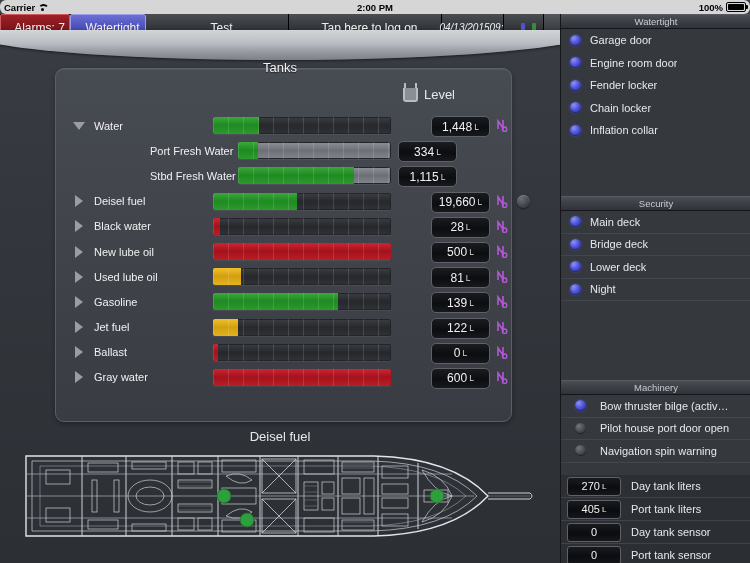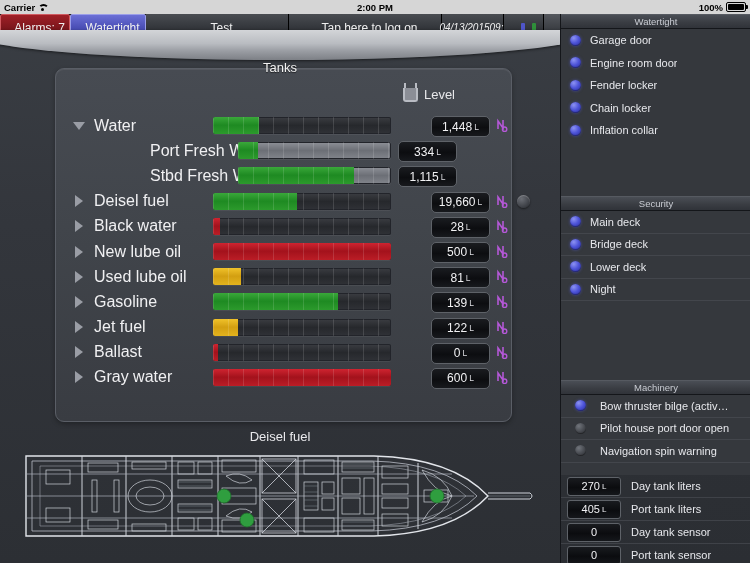--- a/index.html
+++ b/index.html
@@ -8,21 +8,21 @@
     background:#2e3136;
     font-family:"Liberation Sans", sans-serif;
     -webkit-font-smoothing:antialiased;
   }
   #app{position:relative;width:750px;height:563px;overflow:hidden;
        background:linear-gradient(180deg,#3a3e44 0%,#33363c 40%,#2c2f34 100%);}
 
   
   .statusbar{position:absolute;left:0;top:0;width:750px;height:14px;
     background:#d6d6d6;color:#000;font-size:9.5px;font-weight:bold;
-    display:flex;align-items:center;}
+    display:flex;align-items:center;border-radius:6px;}
   .sb-left{padding-left:4px;display:flex;align-items:center;gap:3px;}
   .sb-center{position:absolute;left:0;right:0;text-align:center;font-size:9.5px;}
   .sb-right{position:absolute;right:4px;display:flex;align-items:center;gap:3px;}
   .wifi-ico{display:inline-block;width:9px;height:8px;position:relative;}
   .wifi-ico::before{content:"";position:absolute;left:0;top:1px;width:7px;height:7px;
     border:2px solid #000;border-radius:50%;clip-path:polygon(50% 50%,0 0,100% 0);}
   .wifi-ico::after{content:"";position:absolute;left:3px;top:5px;width:3px;height:3px;
     background:#000;border-radius:50%;}
   .batt{width:18px;height:8px;border:1px solid #000;border-radius:2px;position:relative;}
   .batt::after{content:"";position:absolute;right:-3px;top:2px;width:2px;height:4px;background:#000;border-radius:0 1px 1px 0;}
@@ -72,21 +72,21 @@
     border-radius:0 0 3px 3px;position:relative;background:#8b8e96;}
   .tank-ico::before,.tank-ico::after{content:"";position:absolute;top:-5px;width:2px;height:5px;background:#b9bcc3;}
   .tank-ico::before{left:-1px;} .tank-ico::after{right:-1px;}
 
   .rows{position:absolute;left:0;top:44px;width:455px;}
   .row{height:25.2px;display:flex;align-items:center;position:relative;}
   .arrow{width:22px;margin-left:12px;flex:0 0 22px;display:flex;align-items:center;justify-content:center;}
   .arrow span{display:block;width:0;height:0;}
   .arrow.down span{border-left:6px solid transparent;border-right:6px solid transparent;border-top:8px solid #9a9da5;}
   .arrow.right span{border-top:6px solid transparent;border-bottom:6px solid transparent;border-left:8px solid #9a9da5;}
-  .rlabel{color:#f0f0f2;font-size:16px;white-space:nowrap;}
+  .rlabel{color:#f0f0f2;font-size:11px;white-space:nowrap;}
   .row.main .rlabel{margin-left:4px;}
   .row.sub .rlabel{margin-left:60px;}
 
   .bar{position:absolute;height:17px;border-radius:2px;overflow:hidden;
     box-shadow:inset 0 0 0 1px #22242a, 0 1px 0 rgba(255,255,255,.06);}
   .bar.dark{background:linear-gradient(180deg,#3b3d42 0%,#26282c 50%,#303237 100%);}
   .bar.light{background:linear-gradient(180deg,#8e9198 0%,#6c6f76 50%,#82858c 100%);}
   .bar .fill{position:absolute;left:0;top:0;bottom:0;}
   .fill.green{background:linear-gradient(180deg,#3aa83a 0%,#1e8a22 48%,#2c9a2c 100%);}
   .fill.red{background:linear-gradient(180deg,#cf2430 0%,#a3121c 48%,#bb1d26 100%);}

